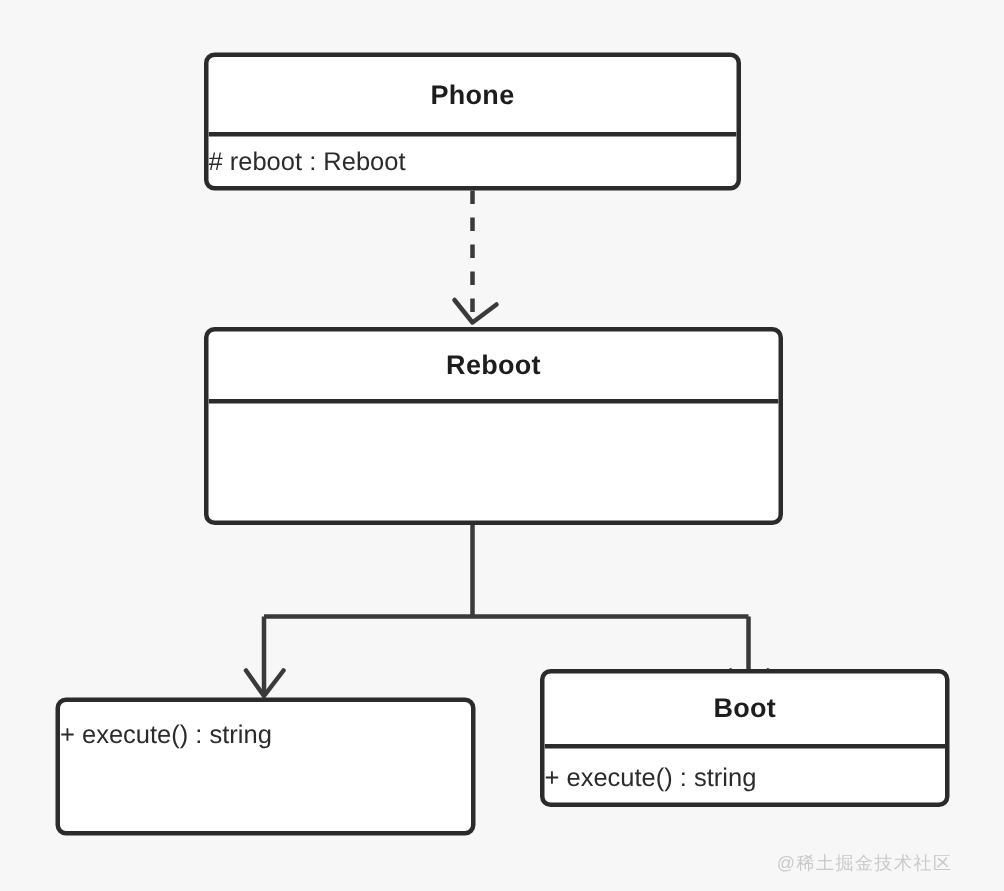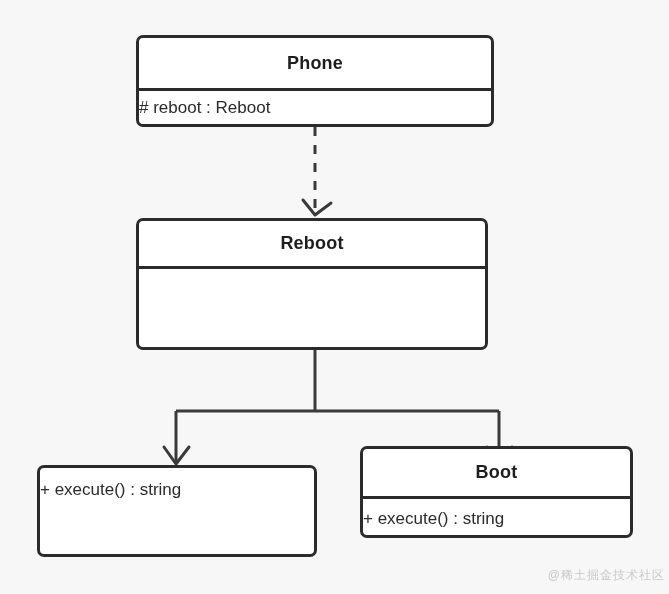--- a/index.html
+++ b/index.html
@@ -57,36 +57,36 @@
     color: #2b2b2b;
     padding-left: 0;
     line-height: 23px;
     white-space: nowrap;
   }
   
   #class-phone { left: 136px; top: 35px; width: 358px; height: 92px; }
   #class-phone .c-title { height: 50px; }
   #class-phone .c-attrs { height: 36px; }
   
-  #class-reboot { left: 136px; top: 218px; width: 352px; height: 132px; }
+  #class-reboot { left: 136px; top: 218px; width: 386px; height: 132px; }
   #class-reboot .c-title { height: 45px; }
   #class-reboot .c-attrs { height: 45px; }
   #class-reboot .c-methods { height: 36px; }
   
   #class-shutdown { left: 37px; top: 465px; width: 280px; height: 92px; }
   #class-shutdown .c-title { height: 47px; }
   #class-shutdown .c-methods { height: 42px; }
   
   #class-boot { left: 360px; top: 446px; width: 273px; height: 92px; }
   #class-boot .c-title { height: 47px; }
   #class-boot .c-methods { height: 42px; }
   
   #watermark {
     position: absolute;
-    right: 4px;
+    right: 34px;
     bottom: 10px;
     font-size: 12px;
     color: #c9c9c9;
     letter-spacing: 1px;
     z-index: 5;
     user-select: none;
   }
 </style>
 </head>
 <body>

